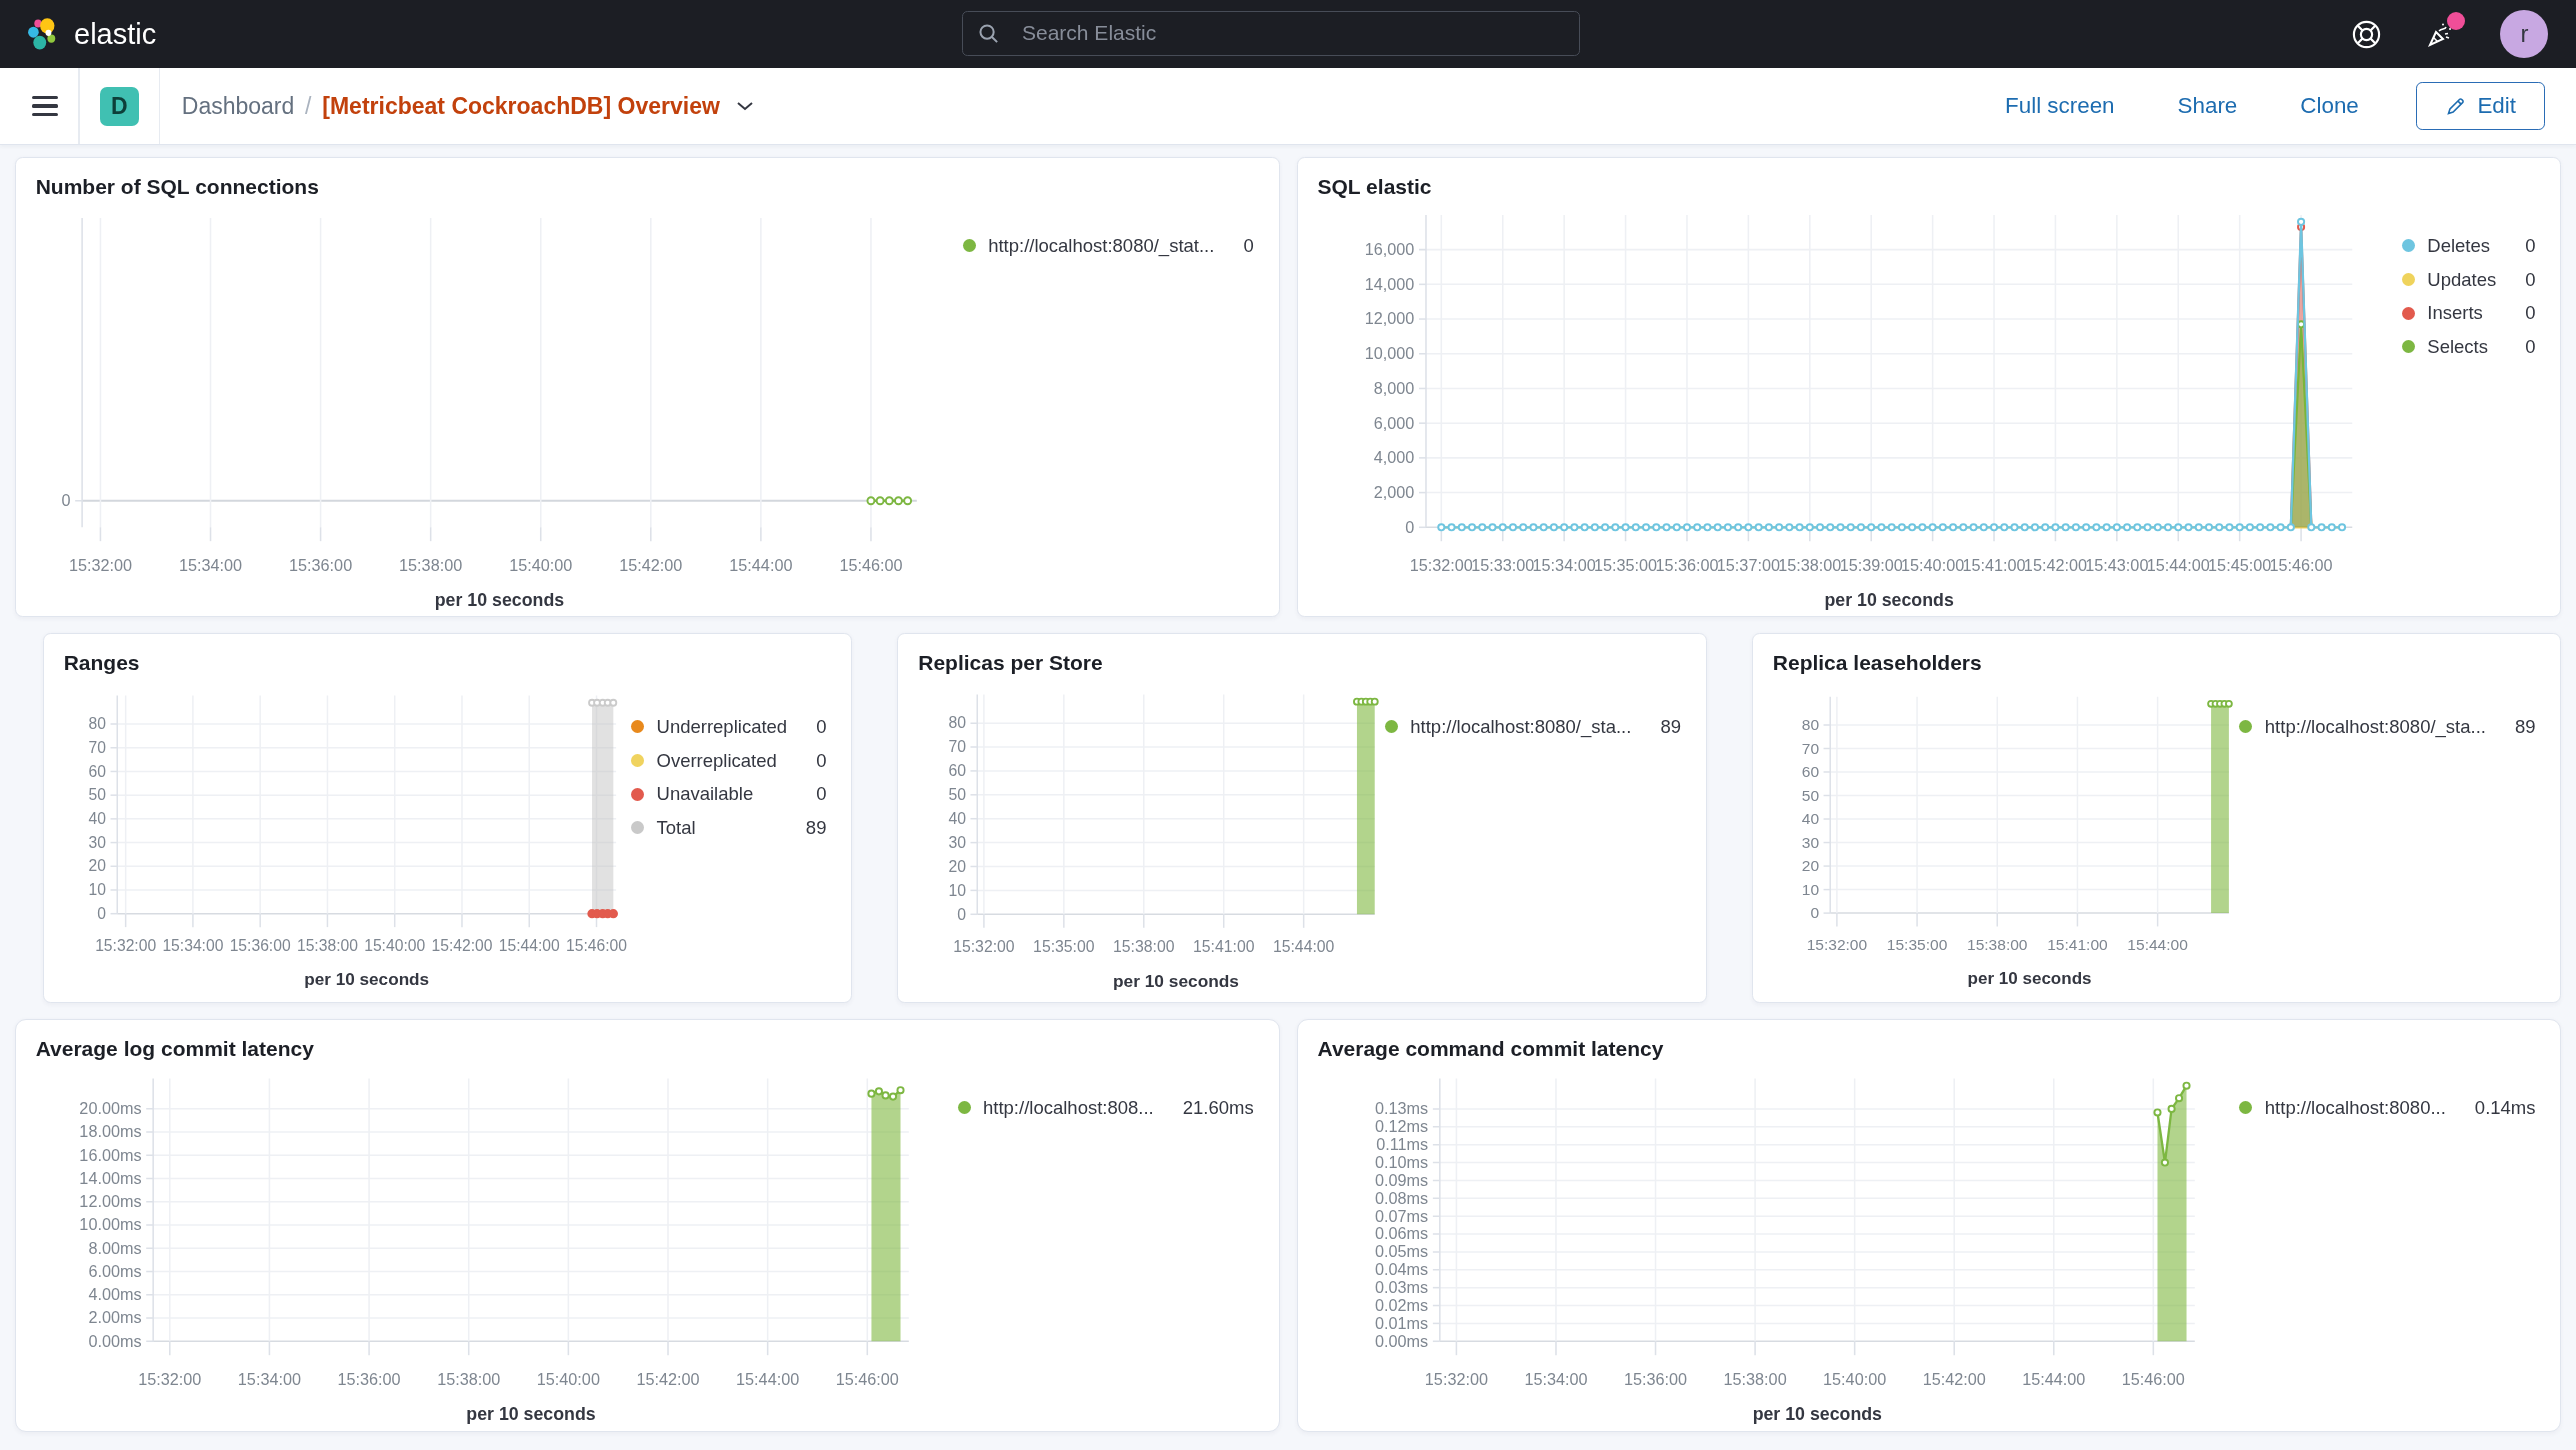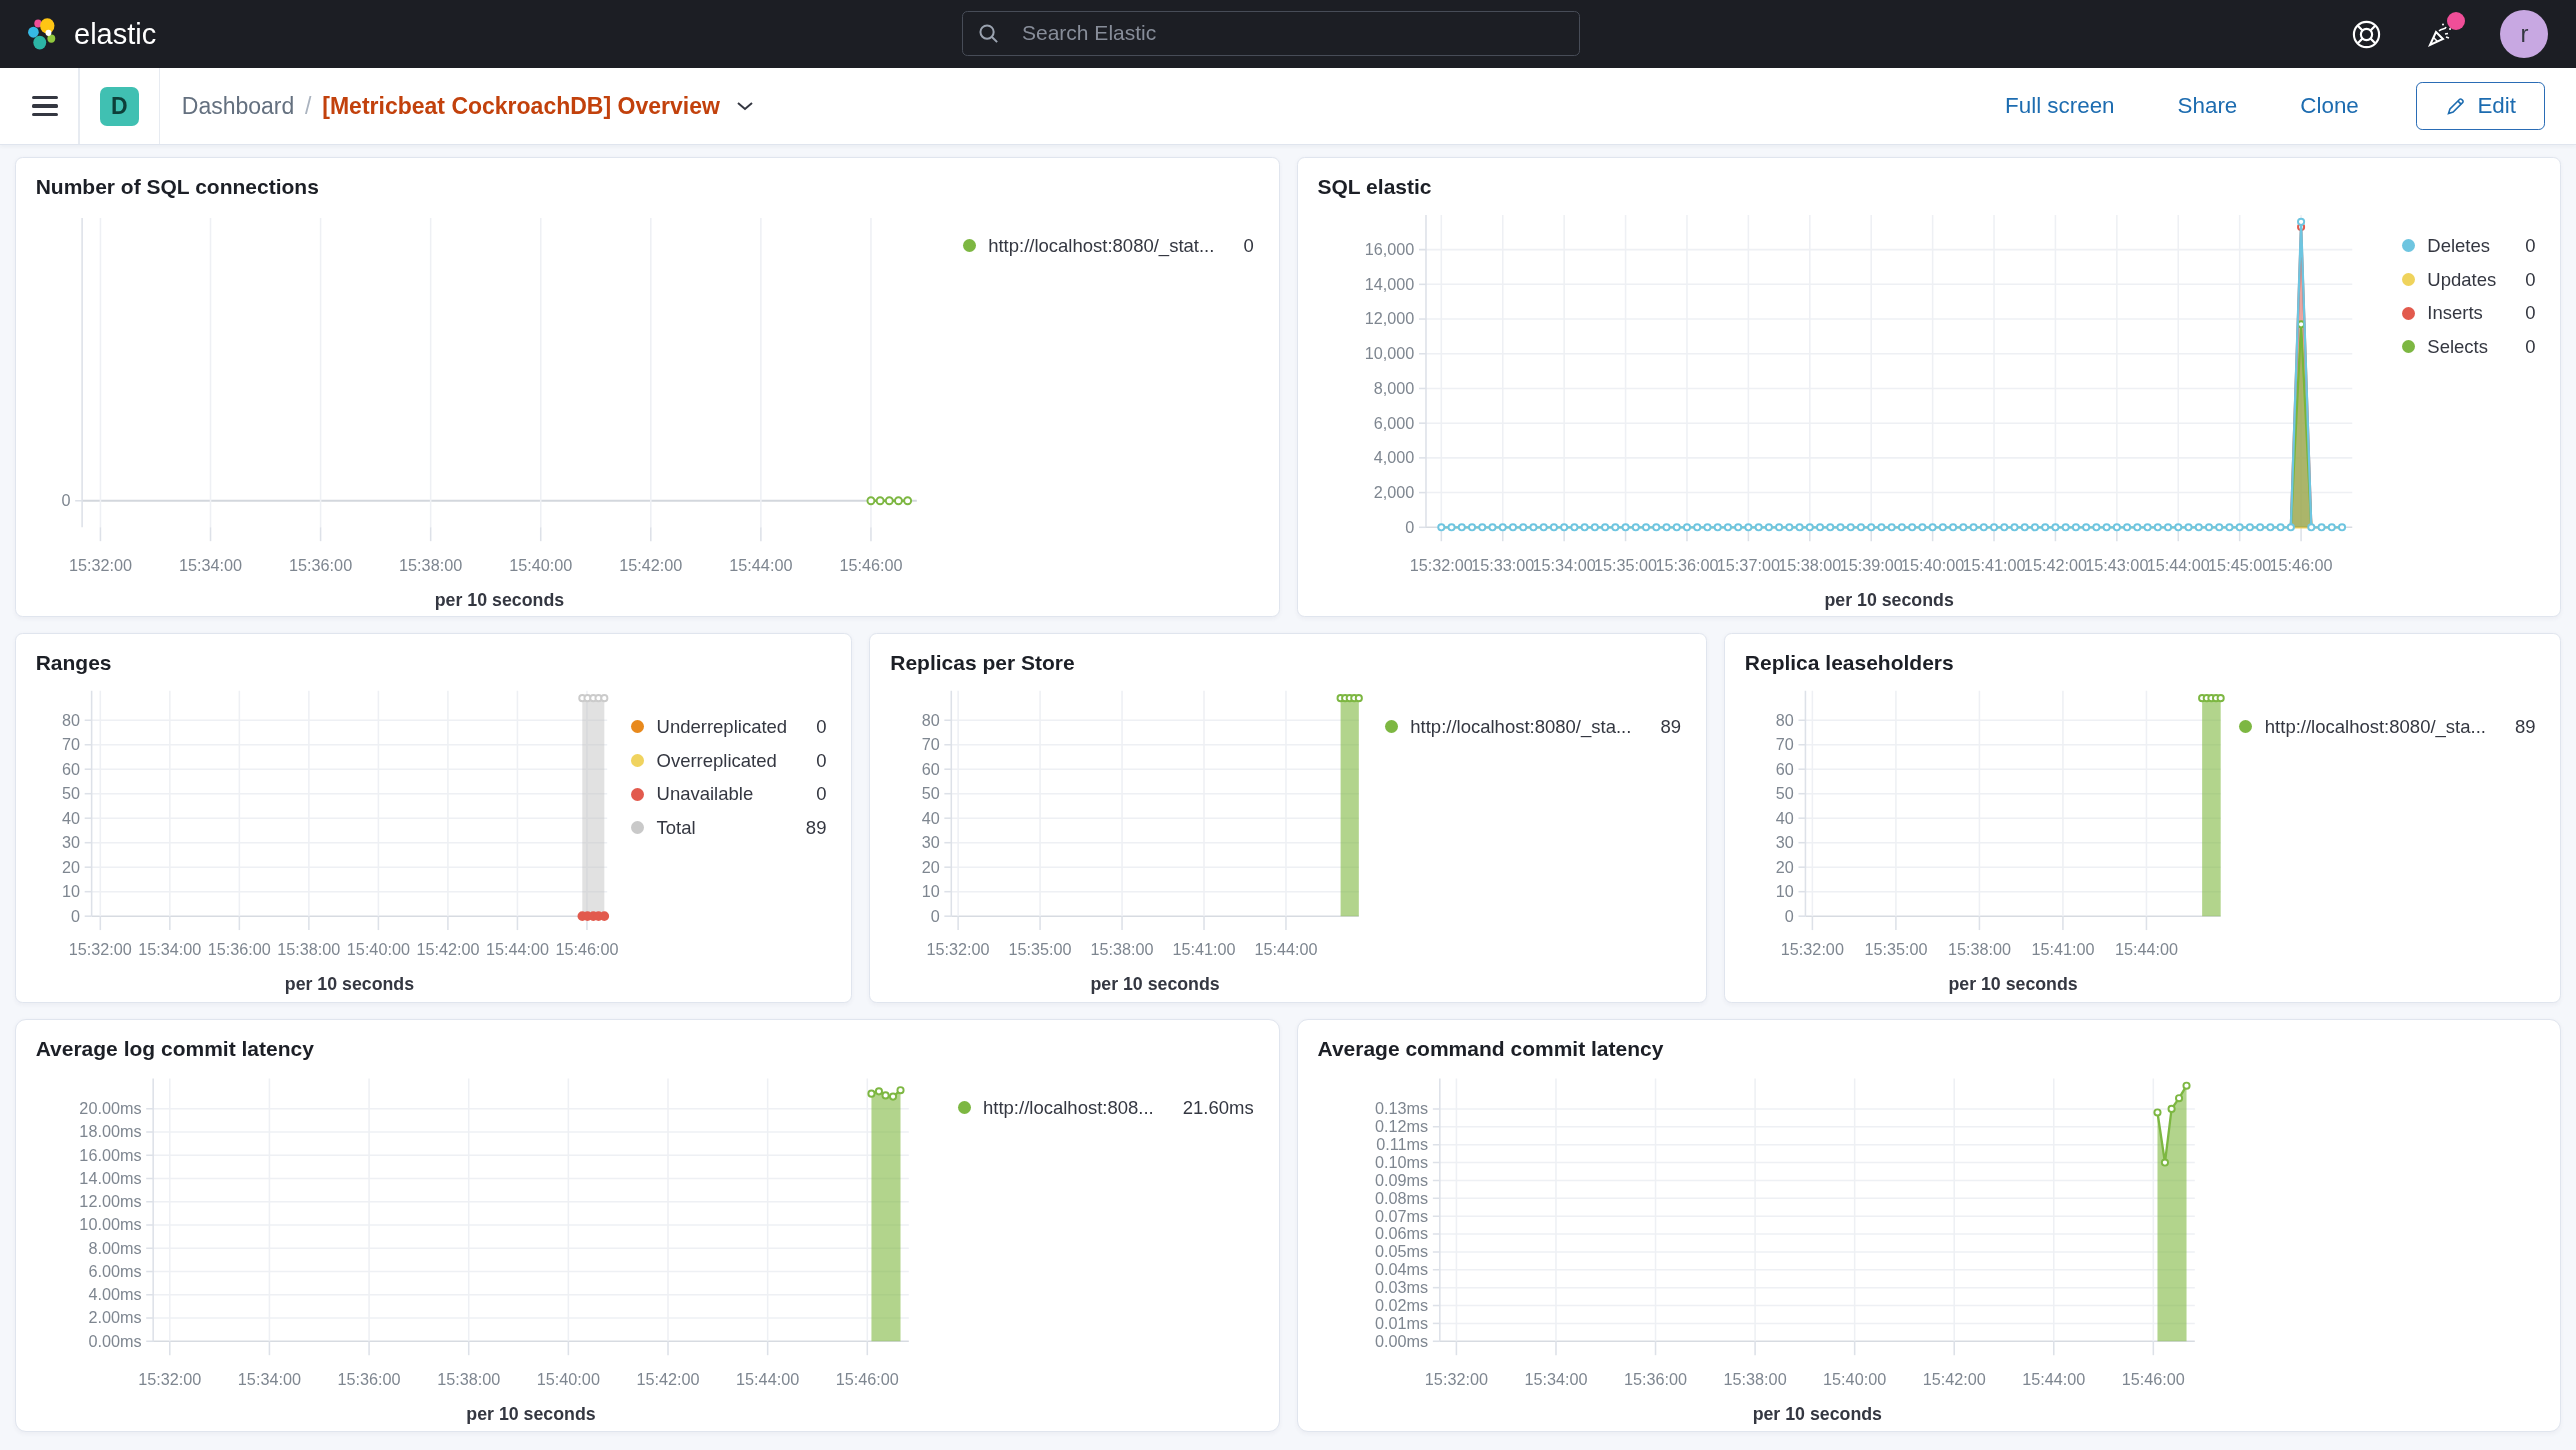--- a/index.html
+++ b/index.html
@@ -33,21 +33,21 @@
   .chev{margin-left:15.5px;line-height:0;background:none;border:none;cursor:pointer;padding:0;}
   .actions{margin-left:auto;display:flex;align-items:center;gap:51px;padding-right:31px;}
   .linkbtn{background:none;border:none;font-size:22.4px;font-family:inherit;cursor:pointer;}
   .editbtn{display:flex;align-items:center;gap:11.6px;background:#fff;border-radius:6.2px;
            font-size:22.4px;font-family:inherit;padding:10px 28px;cursor:pointer;}
   
   .board{padding:12.4px 14.7px;display:flex;flex-direction:column;gap:16px;}
   .brow{display:flex;gap:17px;}
   .panel{background:#fff;border:0.8px solid #e0e5ee;border-radius:7.7px;box-shadow:0 1.5px 4.6px rgba(50,60,90,.05);
          flex:1;box-sizing:border-box;overflow:hidden;}
-  .r1 .panel{height:460px;} .r2 .panel{height:370px;} .r3 .panel{height:413px;border-radius:11px;}
+  .r1 .panel{height:460px;} .r2 .panel{height:370px;margin-left:28px;} .r3 .panel{height:413px;border-radius:11px;}
   .ptitle{display:block;font-size:21px;font-weight:bold;color:#1c1f26;padding:17px 20px 4.6px 20px;
           background:none;border:none;font-family:inherit;text-align:left;cursor:pointer;}
   .pbody{display:flex;align-items:flex-start;padding:0 15.5px 0 12.4px;}
   .legend{margin-left:auto;padding:31px 9.3px 0 0;font-size:18.5px;color:#343741;}
   .r2 .legend{padding-top:36px;}
   .lrow{display:flex;align-items:center;margin-bottom:11.6px;cursor:pointer;}
   .ldot{width:13px;height:13px;border-radius:50%;margin-right:12.4px;flex:none;}
   .llabel{white-space:nowrap;}
   .lvalue{margin-left:auto;padding-left:29px;flex:none;}
   svg text{font-family:"Liberation Sans","DejaVu Sans",sans-serif;}
@@ -779,17 +779,24 @@
             <line x1="168" y1="16" x2="168" y2="356" stroke="#dde1e8" stroke-width="2"></line>
             <text class="at" x="656.5" y="458" text-anchor="middle">per 10 seconds</text>
             <path d="M 1096.6868131868132 356 L 1096.6868131868132 59.94557823129247 L 1106.3494505494505 124.70748299319726 L 1114.9384615384615 55.31972789115645 L 1124.6010989010988 41.442176870748256 L 1134.2637362637363 25.25170068027211 L 1134.2637362637363 356 Z" fill="rgba(126,183,63,0.6)" stroke="none"></path>
             <polyline points="1096.6868131868132,59.94557823129247 1106.3494505494505,124.70748299319726 1114.9384615384615,55.31972789115645 1124.6010989010988,41.442176870748256 1134.2637362637363,25.25170068027211" fill="none" stroke="#7db742" stroke-width="3" stroke-linejoin="round"></polyline>
             <circle cx="1096.6868131868132" cy="59.94557823129247" r="4" fill="#ffffff" stroke="#7db742" stroke-width="2.5"></circle>
             <circle cx="1106.3494505494505" cy="124.70748299319726" r="4" fill="#ffffff" stroke="#7db742" stroke-width="2.5"></circle>
             <circle cx="1114.9384615384615" cy="55.31972789115645" r="4" fill="#ffffff" stroke="#7db742" stroke-width="2.5"></circle>
             <circle cx="1124.6010989010988" cy="41.442176870748256" r="4" fill="#ffffff" stroke="#7db742" stroke-width="2.5"></circle>
             <circle cx="1134.2637362637363" cy="25.25170068027211" r="4" fill="#ffffff" stroke="#7db742" stroke-width="2.5"></circle>
           </svg>
+        <div class="legend">
+            <div class="lrow">
+              <span class="ldot" style="background: rgb(125, 183, 66);"></span>
+              <span class="llabel">http://localhost:8080...</span>
+              <span class="lvalue">0.14ms</span>
+            </div>
+          </div>
       </div>
     </div>
   </div>
 </div>
 
 
 </body></html>

